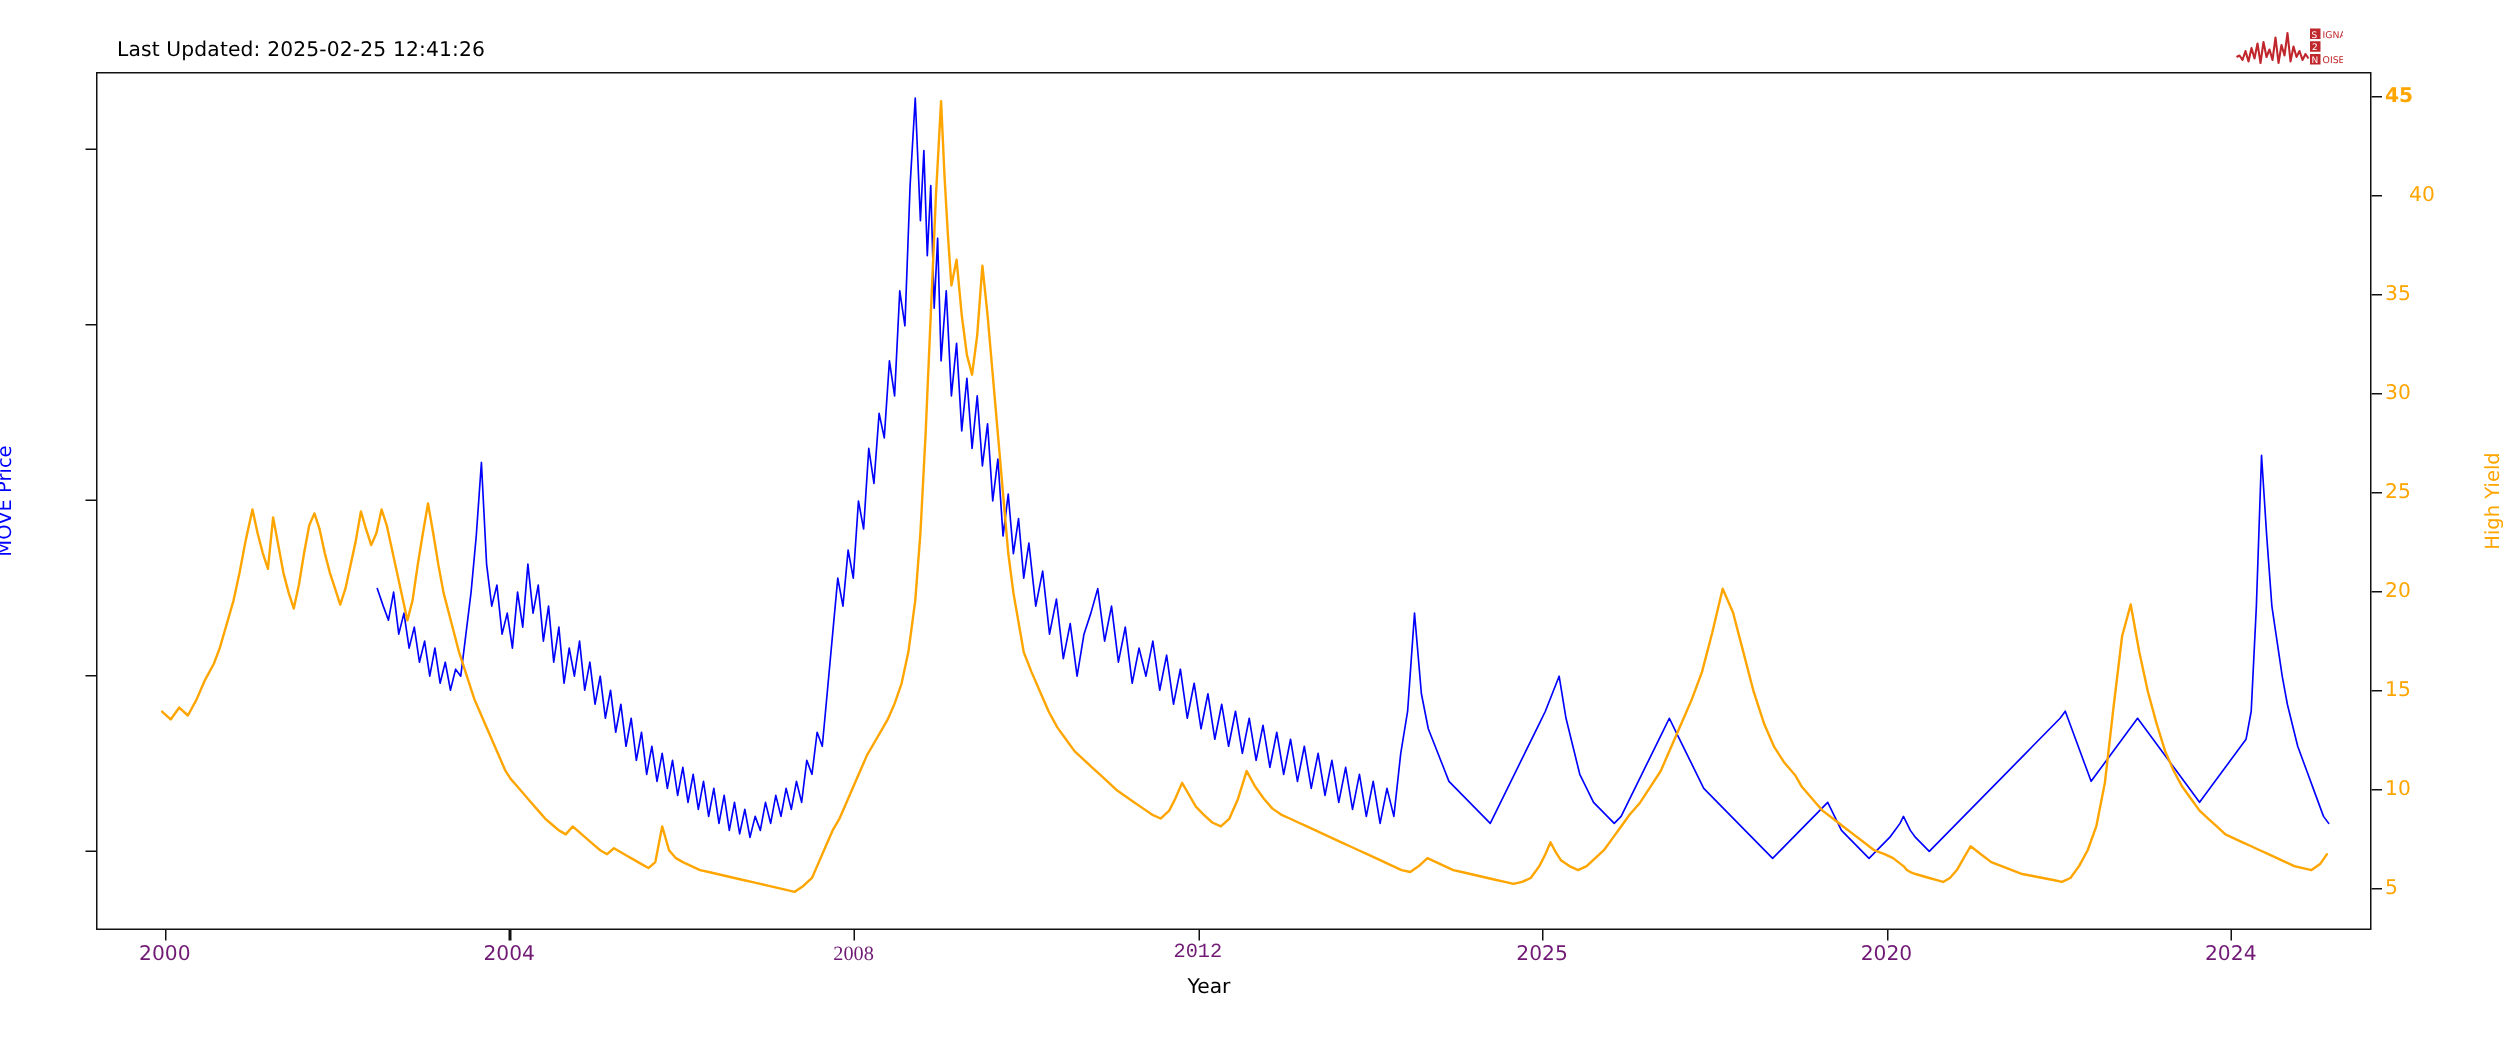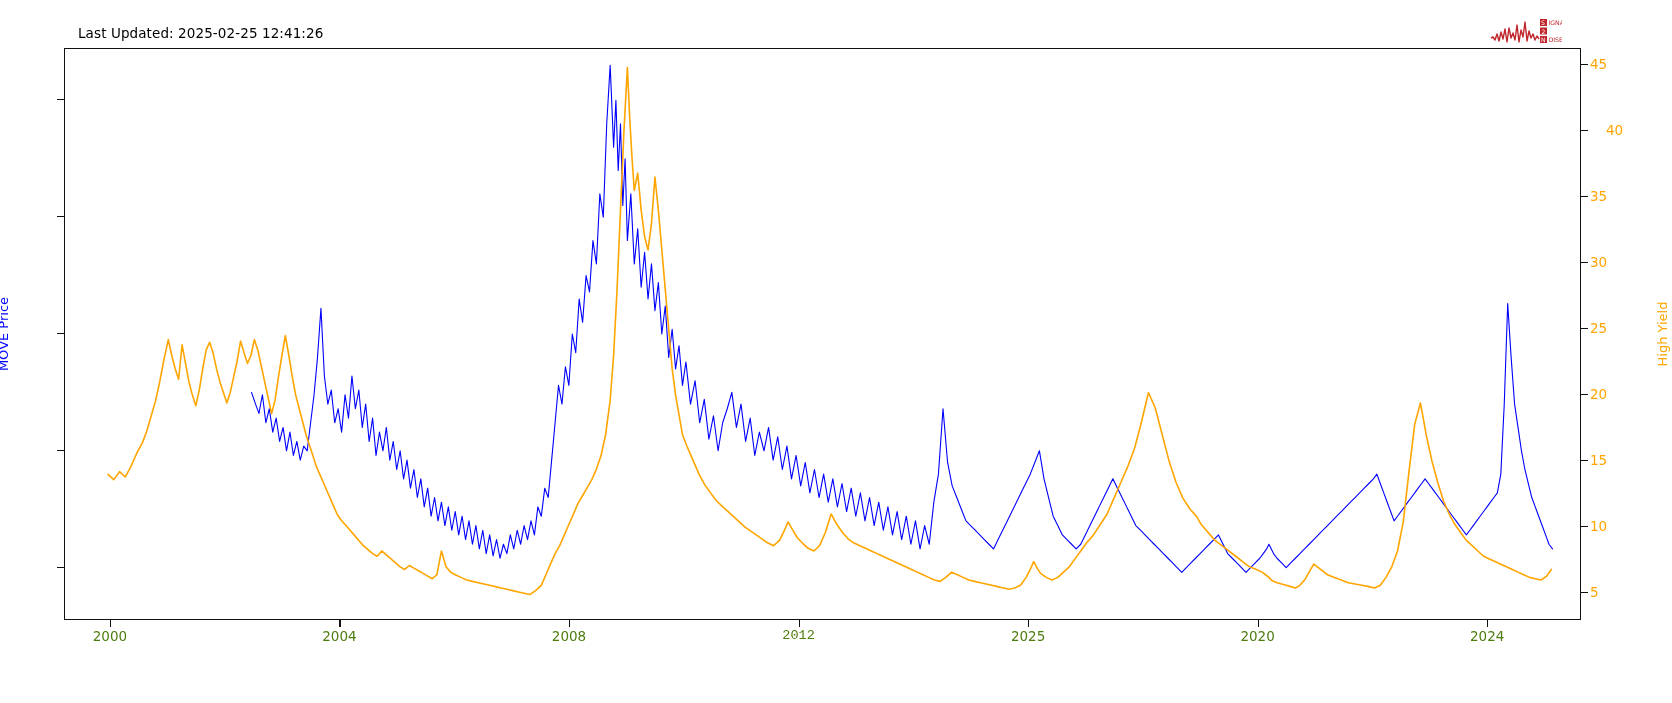--- a/index.html
+++ b/index.html
@@ -22,21 +22,21 @@
   .ytick-l{position:absolute;right:1588px;transform:translateY(-50%);font-size:13.5px;color:#0000ff;white-space:nowrap;text-align:right;}
   .ytick-mark-l{position:absolute;left:57px;width:7px;height:1.1px;background:#111;}
   .ylabel-left{position:absolute;left:-4px;top:318px;transform-origin:left top;transform:rotate(-90deg) translateX(-50%);font-size:13px;color:#0000ff;white-space:nowrap;}
 
   
   .ytick-r{position:absolute;left:1590px;transform:translateY(-50%);font-size:13.5px;color:#ffa500;white-space:nowrap;}
   .ytick-mark-r{position:absolute;left:1581px;width:7px;height:1.1px;background:#111;}
   .ylabel-right{position:absolute;left:1655px;top:318px;transform-origin:left top;transform:rotate(-90deg) translateX(-50%);font-size:13px;color:#ffa500;white-space:nowrap;}
 
   
-  .xtick{position:absolute;top:612px;transform:translateX(-50%);font-size:13.5px;color:#4d7c0f;white-space:nowrap;}
+  .xtick{position:absolute;top:612px;transform:translateX(-50%);font-size:13.5px;color:#701a75;white-space:nowrap;}
   .xtick-mark{position:absolute;top:604px;width:1.1px;height:7px;background:#111;}
   .xlabel{position:absolute;left:0;right:0;top:634px;text-align:center;font-size:13.5px;color:#000;}
   .xlabel span{position:relative;left:24px;}
 </style>
 </head>
 <body>
 
 <div id="root">
 
   <div class="last-updated">Last Updated: 2025-02-25 12:41:26</div>
@@ -84,34 +84,35 @@
       <div class="ytick-r" style="top: 378.095px;">20</div>
       <div class="ytick-mark-r" style="top: 378.095px;"></div>
       <div class="ytick-r" style="top: 312.046px;">25</div>
       <div class="ytick-mark-r" style="top: 312.046px;"></div>
       <div class="ytick-r" style="top: 245.998px;">30</div>
       <div class="ytick-mark-r" style="top: 245.998px;"></div>
       <div class="ytick-r" style="top: 179.949px;">35</div>
       <div class="ytick-mark-r" style="top: 179.949px;"></div>
       <div class="ytick-r" style="top: 113.9px; margin-left: 16px;">40</div>
       <div class="ytick-mark-r" style="top: 113.9px;"></div>
-      <div class="ytick-r" style="top: 47.8517px;">45</div>
+      <div class="ytick-r" style="top: 47.8517px; font-weight: bold;">45</div>
       <div class="ytick-mark-r" style="top: 47.8517px;"></div>
       <div class="xtick" style="left: 109.909px;">2000</div>
       <div class="xtick-mark" style="left: 109.909px;"></div>
       <div class="xtick" style="left: 339.455px;">2004</div>
       <div class="xtick-mark" style="left: 339.455px;"></div>
-      <div class="xtick" style="left: 569px;">2008</div>
+      <div class="xtick" style="left: 569px; font-family: Liberation Serif, serif;">2008</div>
       <div class="xtick-mark" style="left: 569px;"></div>
       <div class="xtick" style="left: 798.545px; font-family: Liberation Mono, monospace;">2012</div>
       <div class="xtick-mark" style="left: 798.545px;"></div>
       <div class="xtick" style="left: 1028.09px;">2025</div>
       <div class="xtick-mark" style="left: 1028.09px;"></div>
       <div class="xtick" style="left: 1257.64px;">2020</div>
       <div class="xtick-mark" style="left: 1257.64px;"></div>
       <div class="xtick" style="left: 1487.18px;">2024</div>
       <div class="xtick-mark" style="left: 1487.18px;"></div>
     </div>
 
   <div class="ylabel-left">MOVE Price</div>
   <div class="ylabel-right">High Yield</div>
+  <div class="xlabel"><span>Year</span></div>
 
 </div>
 
 </body></html>

